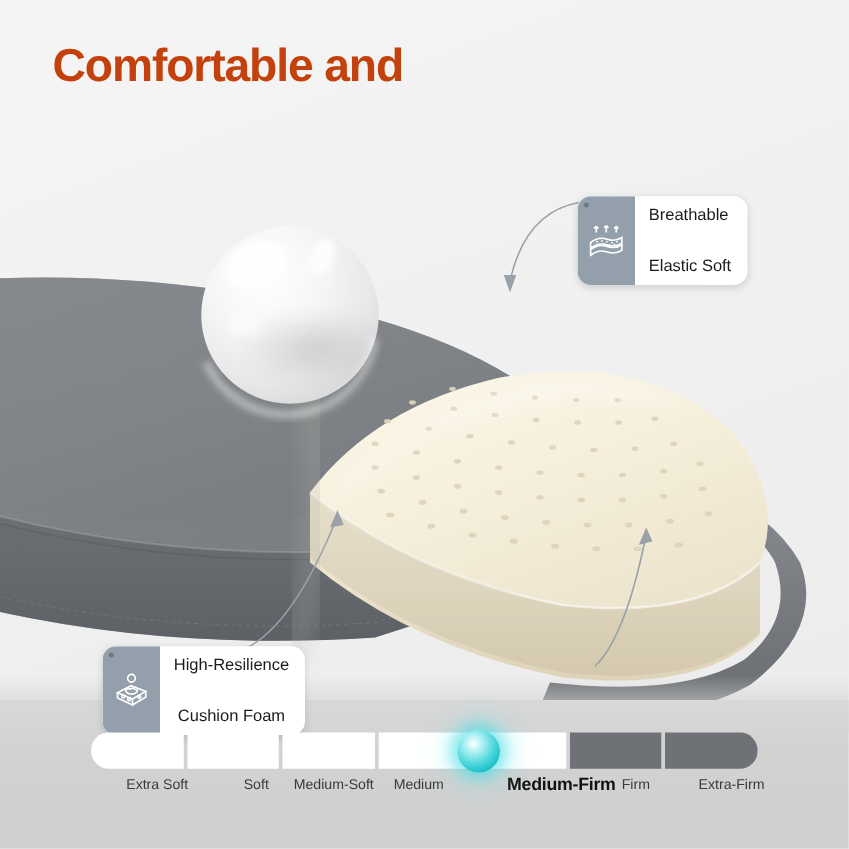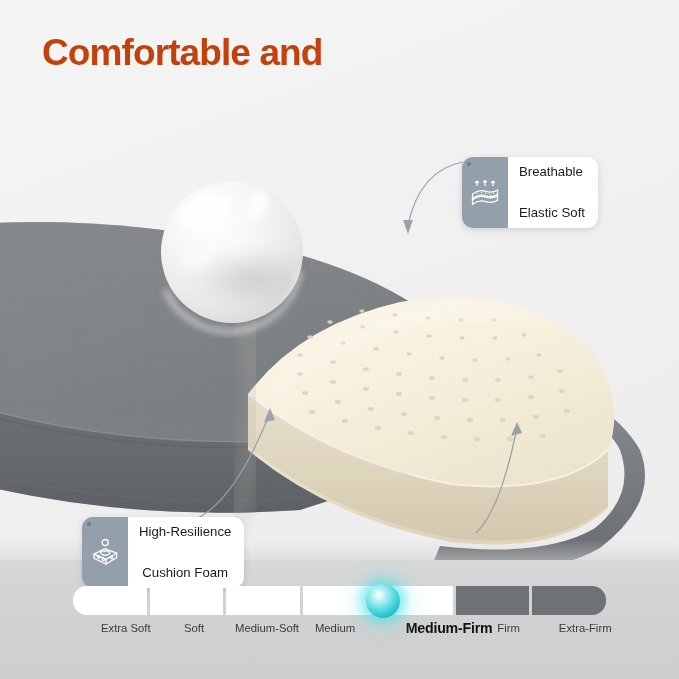--- a/index.html
+++ b/index.html
@@ -359,21 +359,21 @@
         <div class="seg" style="left: 76.5714px; width: 73.5714px;"></div>
         <div class="seg" style="left: 153.143px; width: 73.5714px;"></div>
         <div class="seg" style="left: 229.714px; width: 73.5714px;"></div>
         <div class="seg" style="left: 306.286px; width: 73.5714px;"></div>
         <div class="seg dark" style="left: 382.857px; width: 73.5714px;"></div>
         <div class="seg dark last" style="left: 459.429px; width: 73.5714px;"></div>
         <div class="marker" style="left: 293.286px;"></div>
       </div>
     <div class="scale-labels" id="scale-labels">
         <div class="lbl" style="left: 109.786px;">Extra Soft</div>
-        <div class="lbl" style="left: 178px;">Soft</div>
+        <div class="lbl" style="left: 189px;">Soft</div>
         <div class="lbl" style="left: 251px;">Medium-Soft</div>
         <div class="lbl" style="left: 319px;">Medium</div>
         <div class="lbl sel" style="left: 416.071px;">Medium-Firm</div>
         <div class="lbl" style="left: 492.643px;">Firm</div>
         <div class="lbl" style="left: 569.214px;">Extra-Firm</div>
       </div>
   </div>
 
 </div>
 

